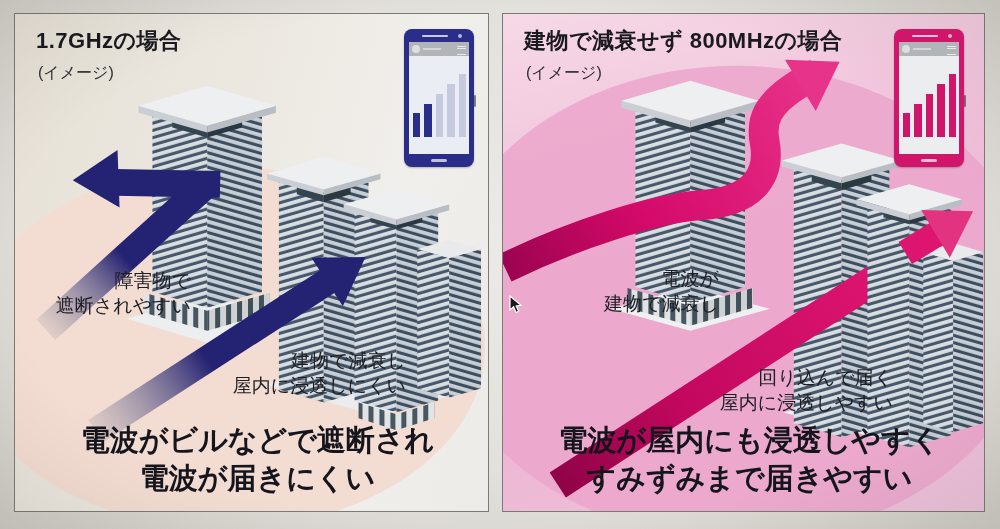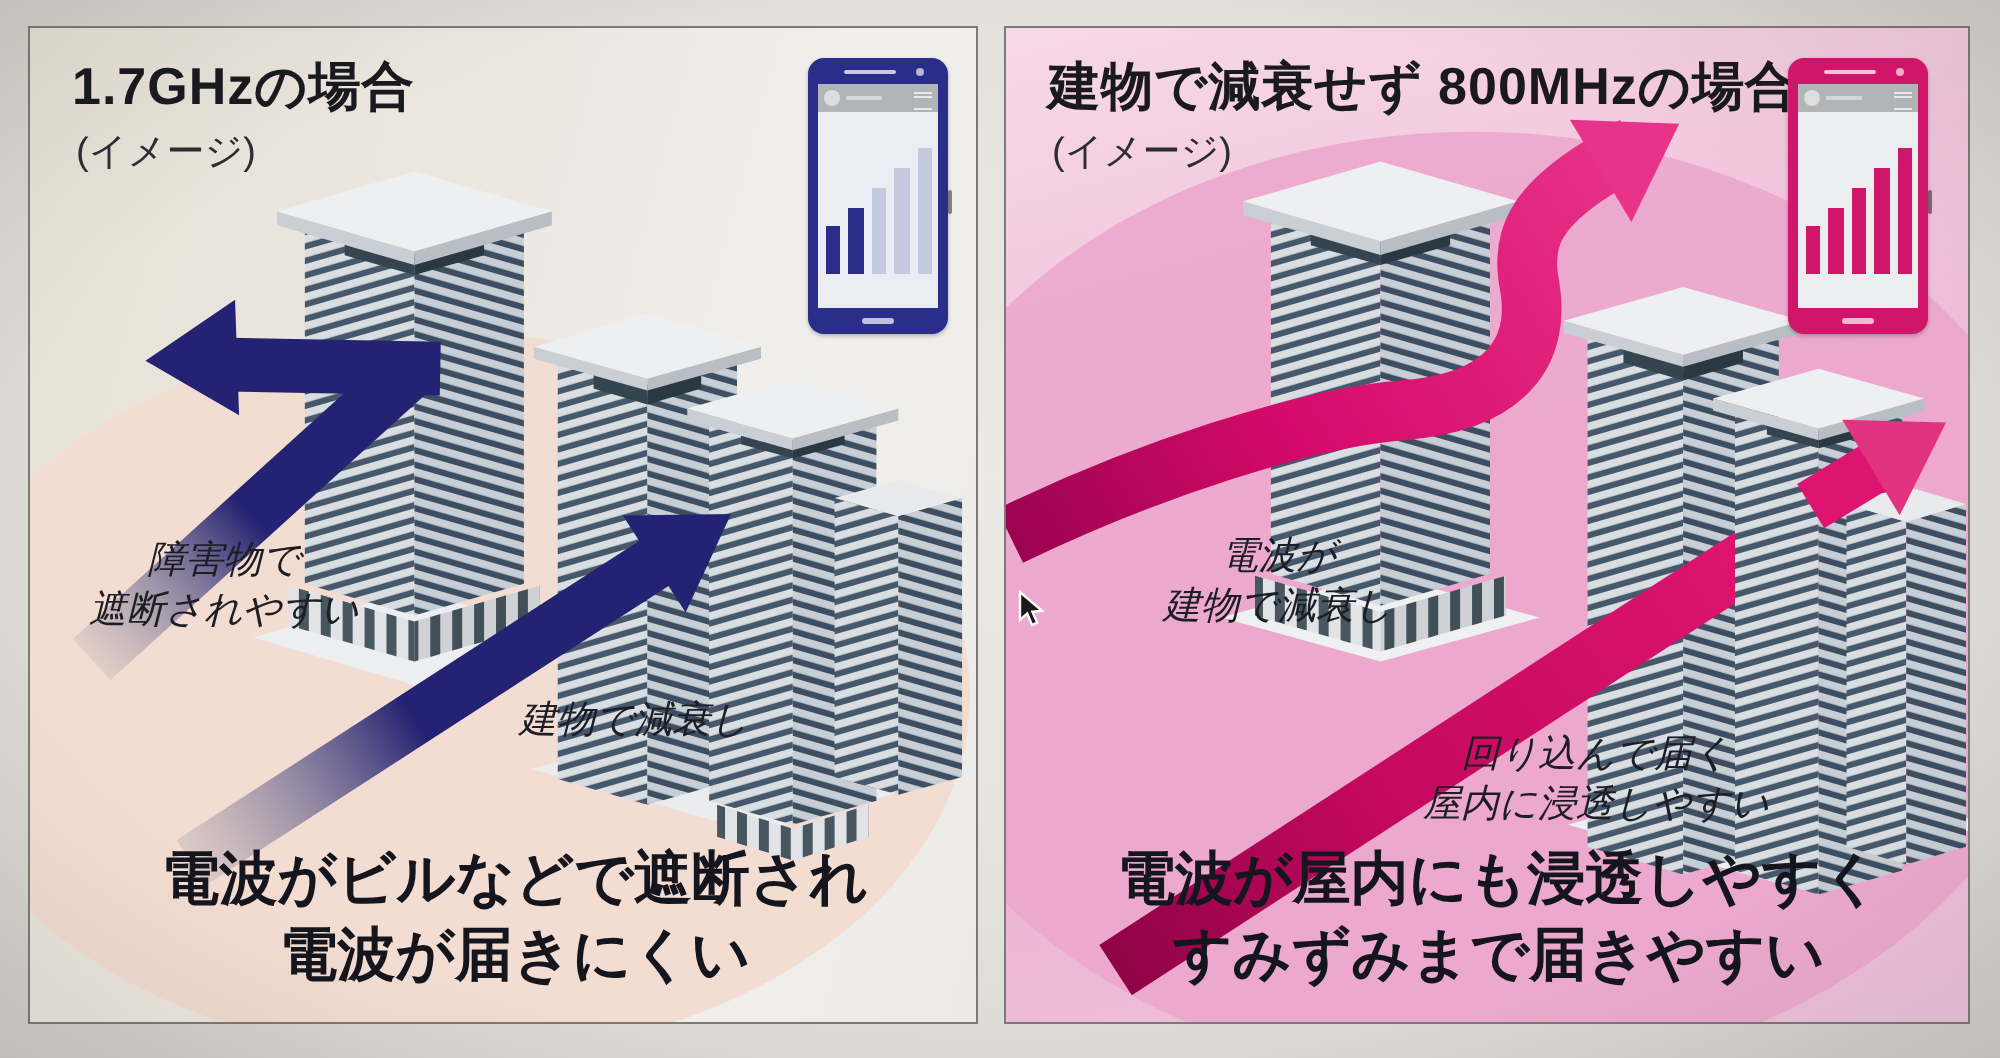--- a/index.html
+++ b/index.html
@@ -7,23 +7,23 @@
   .stage{position:relative;width:1000px;height:529px;
     background:radial-gradient(ellipse at 50% 45%, #eceae6 0%, #e3e1dc 55%, #cfccc5 100%);}
   .stage::after{content:"";position:absolute;inset:0;pointer-events:none;
     background:radial-gradient(ellipse at 50% 50%, rgba(0,0,0,0) 70%, rgba(0,0,0,0.07) 100%);}
   .panel{position:absolute;top:13px;height:499px;border:1px solid #7c7a74;overflow:hidden;box-sizing:border-box;}
   .panel-left{left:14px;width:475px;
     background:linear-gradient(105deg,#e7e1d6 0%,#ece8e0 40%,#f1efec 72%,#ecebe8 100%);}
   .panel-right{left:502px;width:483px;
     background:linear-gradient(165deg,#f6d9e7 0%,#f2c6dd 28%,#eeb4d3 62%,#ecc3da 100%);}
   .diagram{position:absolute;left:0;top:0;width:100%;height:100%;}
-  .title{position:absolute;left:21px;top:12px;font-size:26px;font-weight:bold;color:#19191f;letter-spacing:0.5px;z-index:3;}
-  .subtitle{position:absolute;left:23px;top:49px;font-size:19px;color:#2c2c32;z-index:3;}
-  .note{position:absolute;z-index:4;text-align:center;font-size:19px;line-height:25px;color:#1d1d24;font-style:italic;}
+  .title{position:absolute;left:21px;top:12px;font-size:22px;font-weight:bold;color:#19191f;letter-spacing:0.5px;z-index:3;}
+  .subtitle{position:absolute;left:23px;top:49px;font-size:16px;color:#2c2c32;z-index:3;}
+  .note{position:absolute;z-index:4;text-align:right;font-size:19px;line-height:25px;color:#1d1d24;}
   .caption{position:absolute;left:12px;right:0;bottom:14px;z-index:4;text-align:center;
     font-size:29px;line-height:38px;font-weight:bold;color:#15151d;}
   
   .phone{position:absolute;top:15px;width:70px;height:138px;border-radius:8px;z-index:5;box-shadow:0 1px 2px rgba(0,0,0,0.25);}
   .panel-left .phone{left:389px;background:#2b2d8a;}
   .panel-right .phone{left:391px;background:#cf166b;}
   .phone .speaker{position:absolute;left:18px;top:6px;width:26px;height:2px;border-radius:2px;background:rgba(255,255,255,0.75);}
   .phone .camera{position:absolute;right:12px;top:5px;width:4px;height:4px;border-radius:50%;background:rgba(255,255,255,0.65);}
   .phone .sidebtn{position:absolute;right:-2px;top:66px;width:2px;height:12px;background:rgba(0,0,0,0.45);border-radius:1px;}
   .phone .home{position:absolute;left:27px;bottom:5px;width:16px;height:3px;border-radius:2px;background:rgba(255,255,255,0.7);}
@@ -137,20 +137,21 @@
 
     <div class="title">1.7GHzの場合</div>
     <div class="subtitle">(イメージ)</div>
 
     <div class="note" style="left:18px;top:254px;width:158px;">
       <span>障害物で</span><br>
       <span>遮断されやすい</span>
     </div>
     <div class="note" style="left:213px;top:334px;width:178px;">
       <span>建物で減衰し</span><br>
+      <span>屋内に浸透しにくい</span>
     </div>
 
     <div class="caption">
       <span>電波がビルなどで遮断され</span><br>
       <span>電波が届きにくい</span>
     </div>
 
     <div class="phone">
       <div class="speaker"></div>
       <div class="camera"></div>

